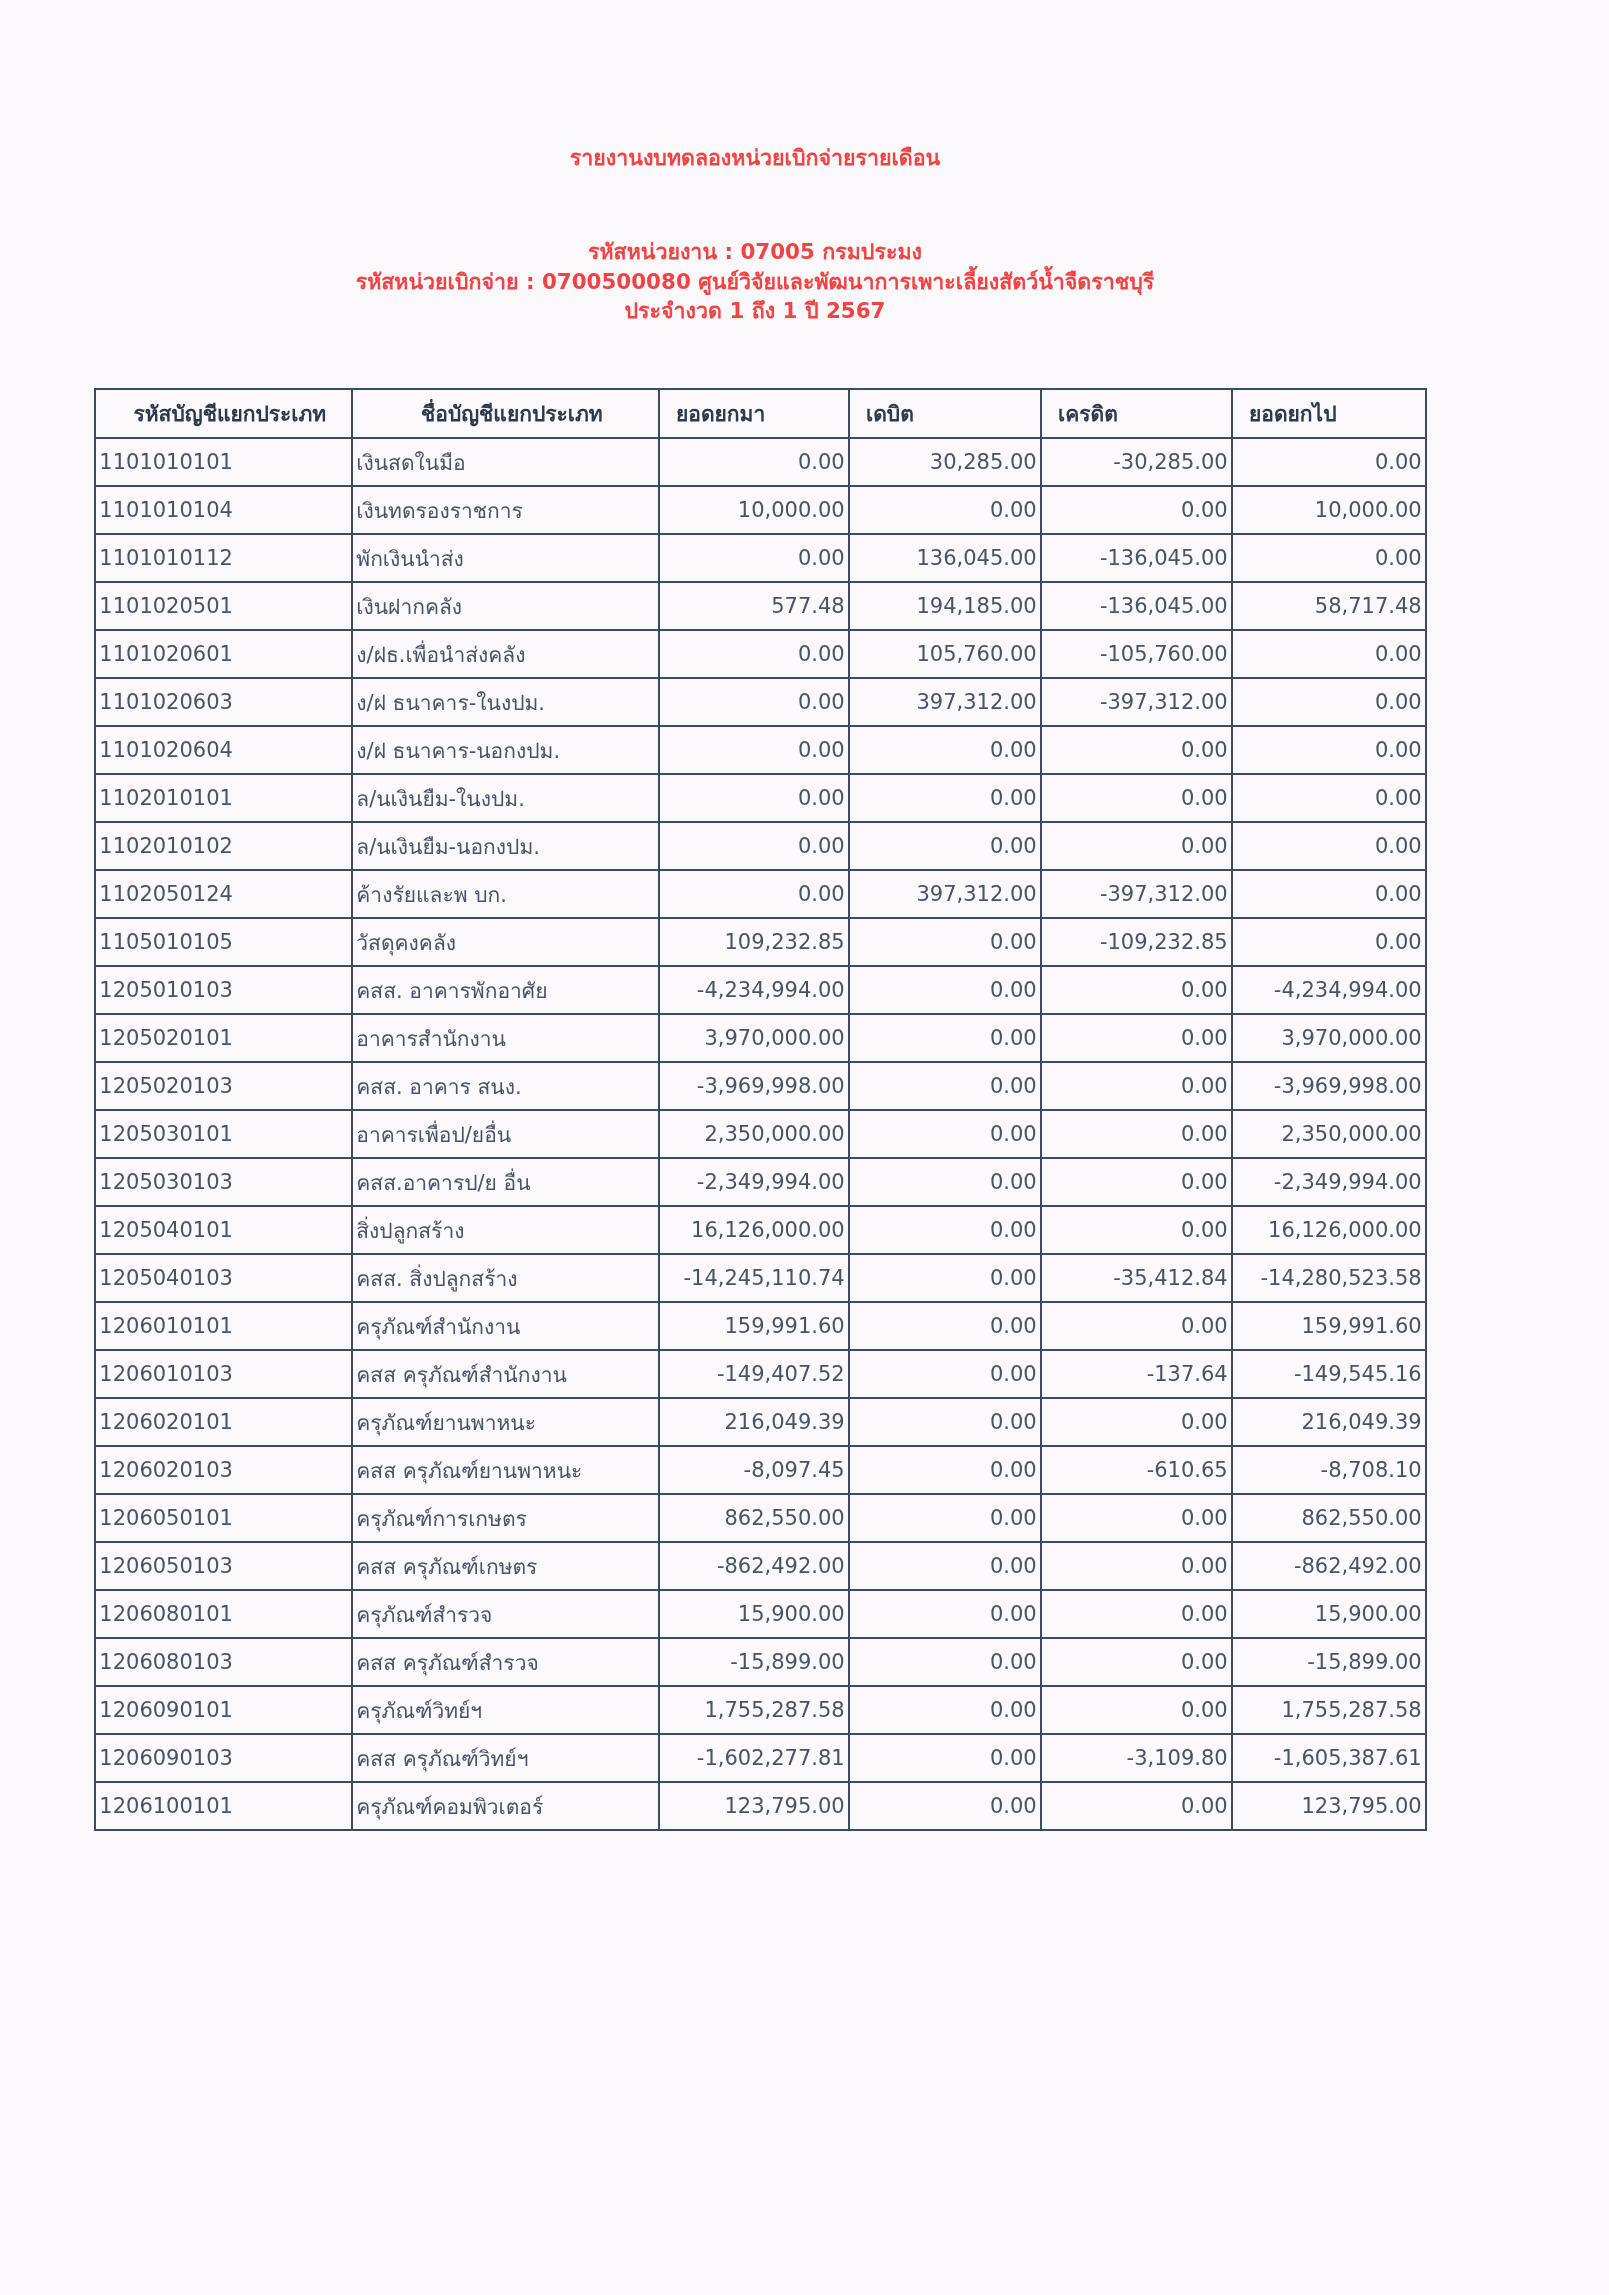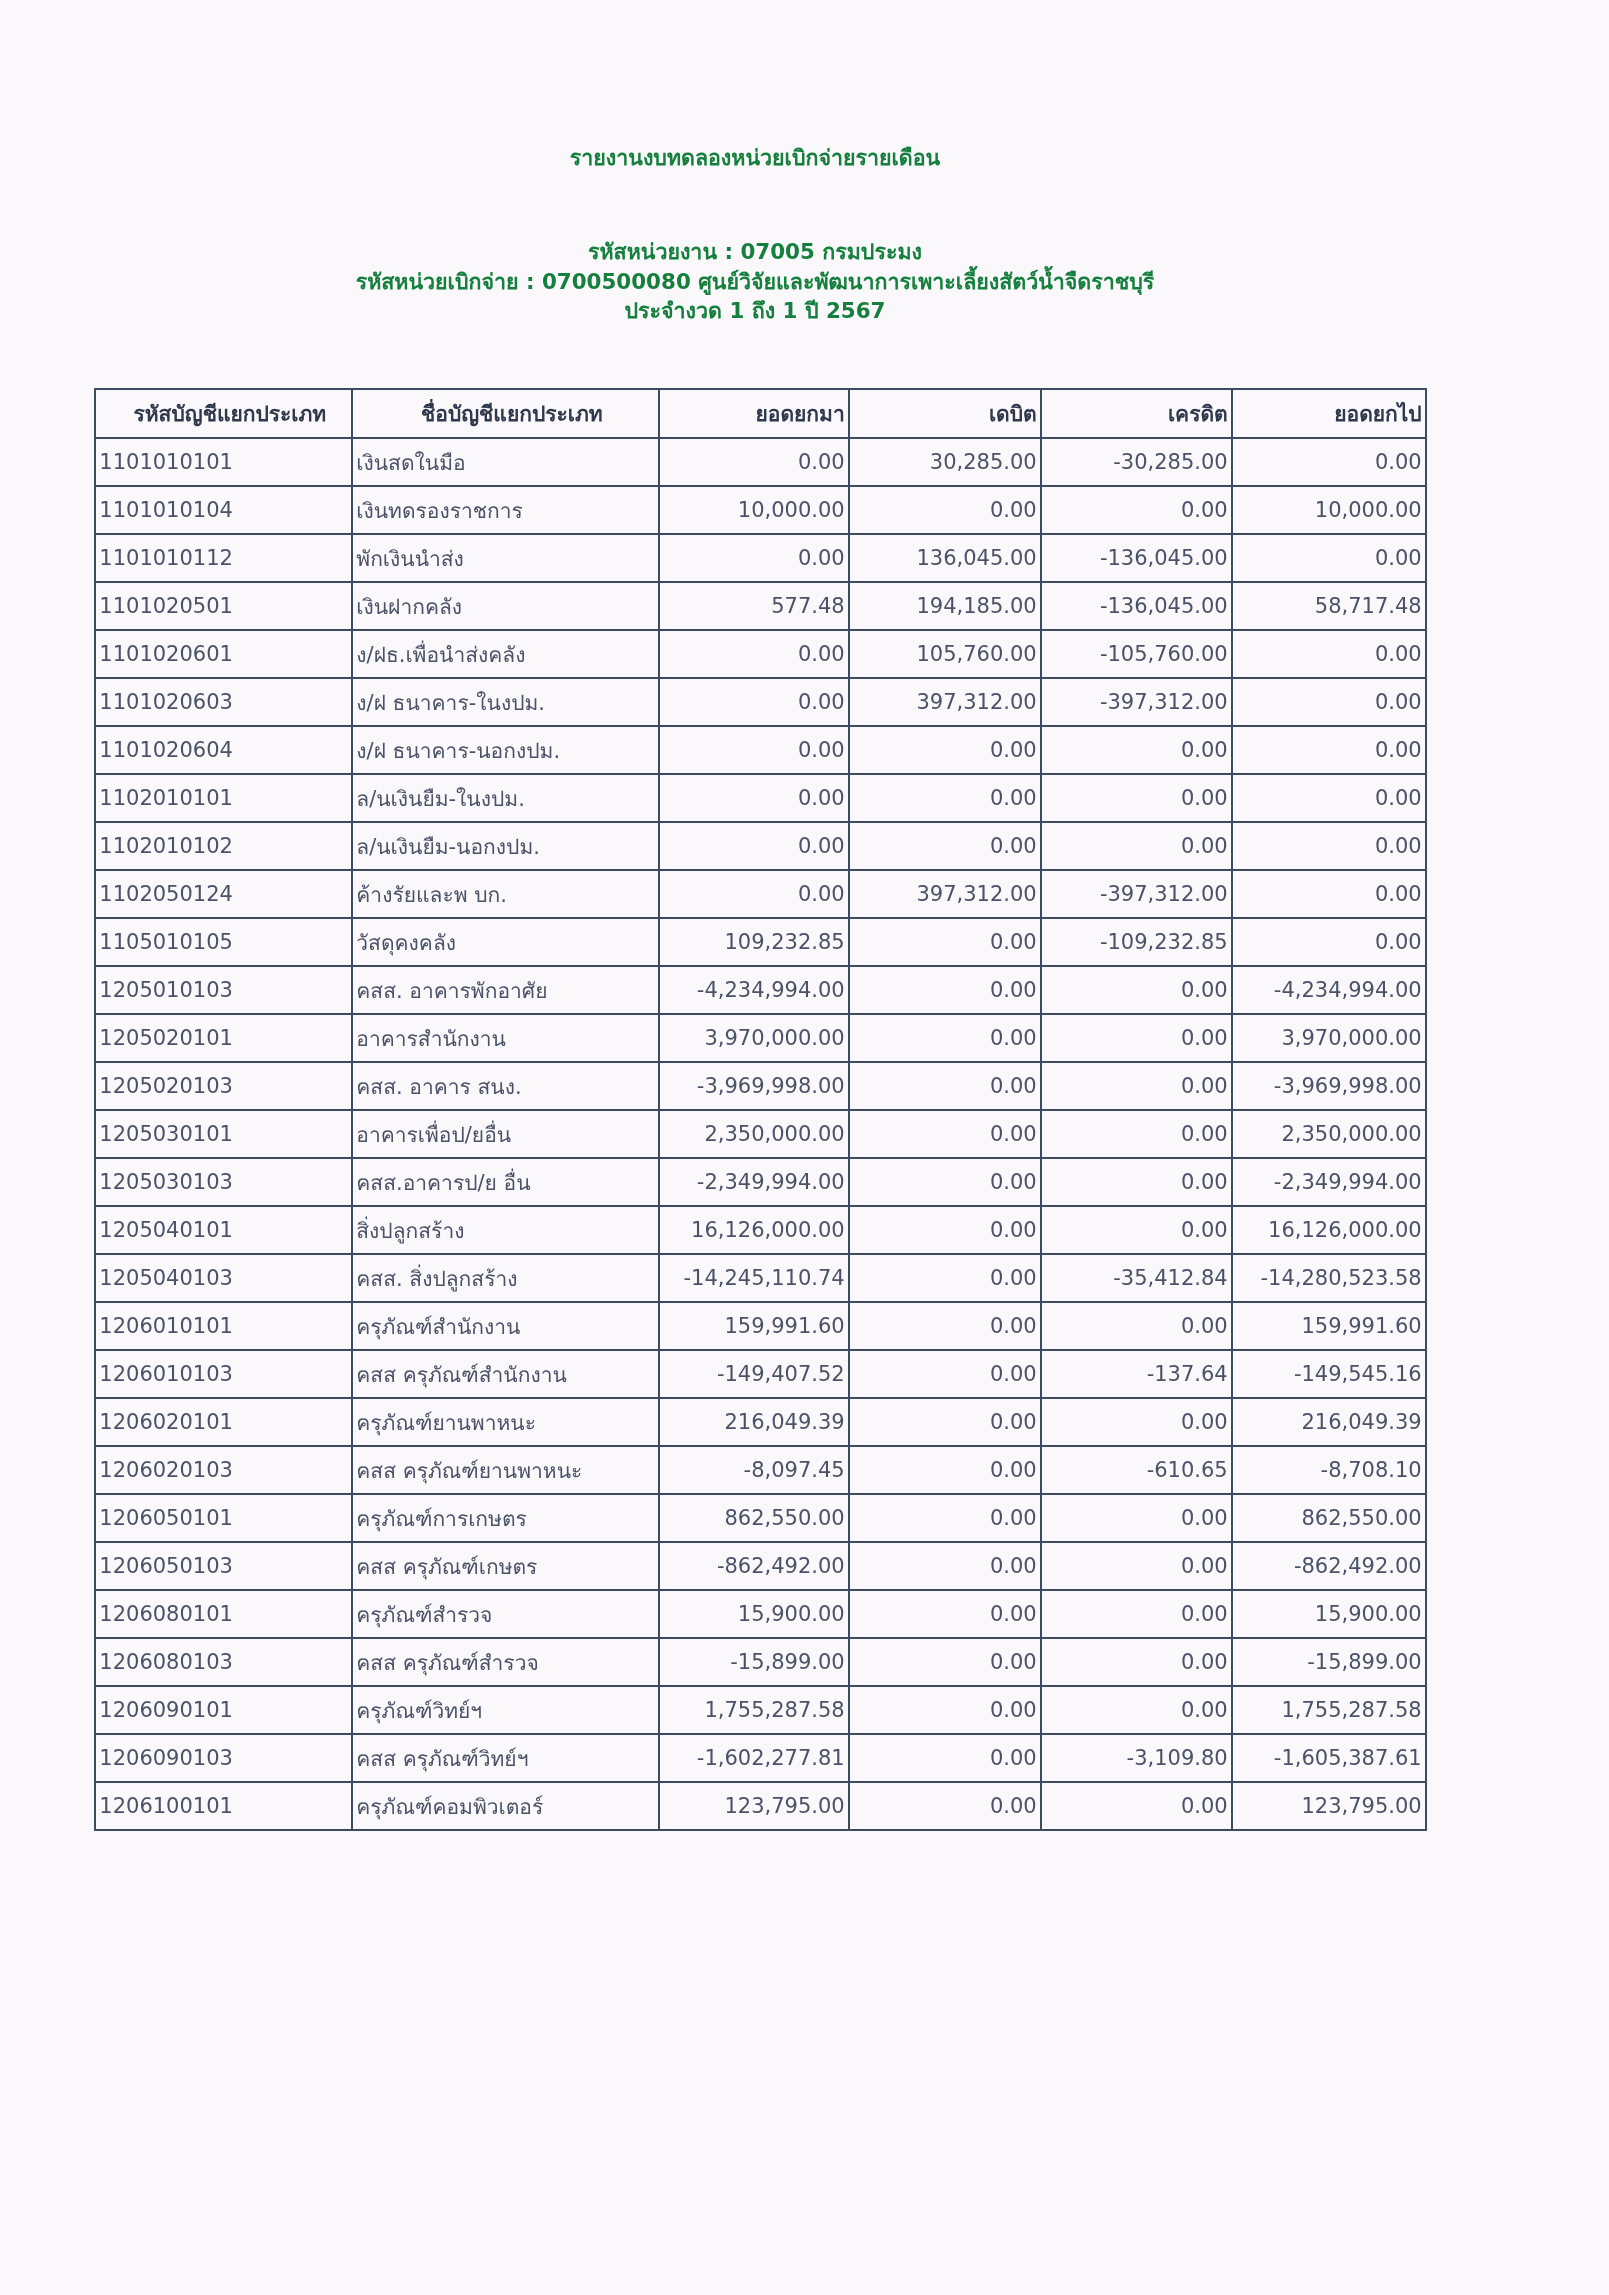--- a/index.html
+++ b/index.html
@@ -4,21 +4,21 @@
 <style>
   html, body { margin:0; padding:0; }
   body {
     width:1609px; height:2295px; position:relative; overflow:hidden;
     background:#fbf8fb;
     font-family:"DejaVu Sans","Liberation Sans",sans-serif;
     color:#3a4256;
   }
   .title-line {
     position:absolute; left:0; width:1510px; text-align:center;
-    font-weight:bold; font-size:21.4px; line-height:27px; color:#15803d;
+    font-weight:bold; font-size:21.4px; line-height:27px; color:#ef4444;
     white-space:nowrap;
   }
   #t1 { top:144px; }
   #t2 { top:194px;margin-top:44px; }
   #t3 { top:244px;margin-top:24px; }
   #t4 { top:297px; }
 
   table.ledger {
     position:absolute; left:94px; top:388px;
     border-collapse:collapse; table-layout:fixed;
@@ -33,21 +33,21 @@
   table.ledger th, table.ledger td {
     border:2px solid #3c4a62;
     border-top-width:2.7px; border-bottom-width:2.7px;
     padding:0 3.3px; overflow:hidden; white-space:nowrap;
     font-size:21px;
   }
   table.ledger thead th {
     height:47px; font-weight:bold; color:#2f384c;padding-left:16px;
   }
   table.ledger thead th.h-center { text-align:center; }
-  table.ledger thead th.h-right { text-align:right;margin-top:24px; }
+  table.ledger thead th.h-right { text-align:left;margin-top:24px; }
   table.ledger tbody td { height:46px; color:#4a5268; font-weight:normal; }
   table.ledger td.num { text-align:right; }
   table.ledger td.code { text-align:left; }
   table.ledger td.name { text-align:left; }
 </style>
 </head>
 <body>
 
 <div>
   <div id="t1" class="title-line">รายงานงบทดลองหน่วยเบิกจ่ายรายเดือน</div>

